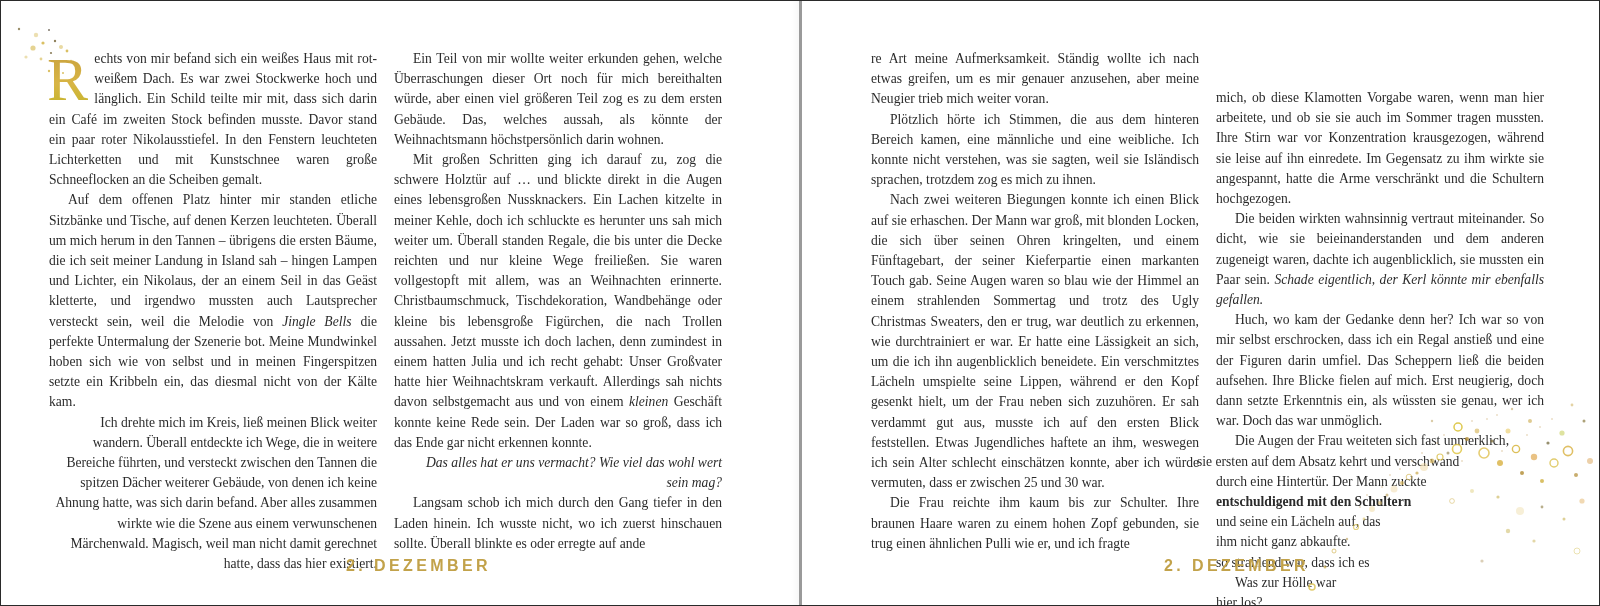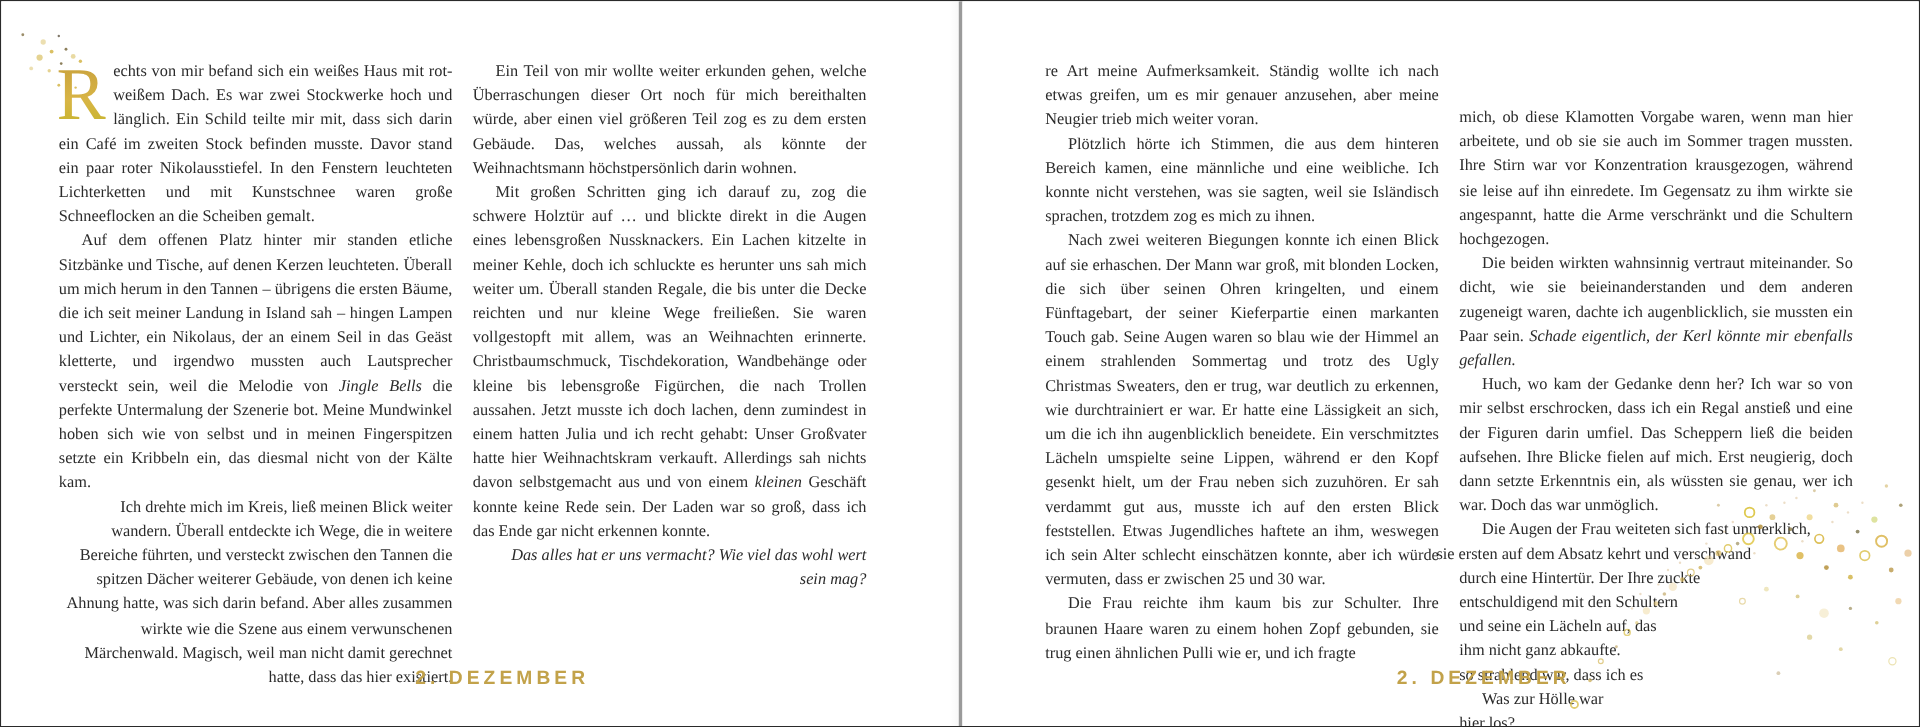--- a/index.html
+++ b/index.html
@@ -82,20 +82,21 @@
     <div class="col c1">
       <p class="noindent"><span class="dropcap">R</span><span>echts von mir befand sich ein weißes Haus mit rot-weißem Dach. Es war zwei Stockwerke hoch und länglich. Ein Schild teilte mir mit, dass sich darin ein Café im zweiten Stock befinden musste. Da­vor stand ein paar roter Nikolausstiefel. In den Fens­tern leuchteten Lichterketten und mit Kunstschnee waren große Schneeflocken an die Scheiben gemalt.</span></p>
       <p><span>Auf dem offenen Platz hinter mir standen etliche Sitzbänke und Tische, auf denen Kerzen leuchteten. Überall um mich herum in den Tannen – übrigens die ersten Bäume, die ich seit meiner Landung in Island sah – hingen Lampen und Lichter, ein Nikolaus, der an ei­nem Seil in das Geäst kletterte, und irgendwo mussten auch Lautsprecher versteckt sein, weil die Melodie von</span> <span class="it">Jingle Bells</span><span> die perfekte Untermalung der Szenerie bot. Meine Mundwinkel hoben sich wie von selbst und in meinen Fingerspitzen setzte ein Kribbeln ein, das dies­mal nicht von der Kälte kam.</span></p>
       <p class="last-left">Ich drehte mich im Kreis, ließ meinen Blick weiter wandern. Überall entdeckte ich Wege, die in weitere Bereiche führten, und versteckt zwischen den Tannen die spitzen Dächer weiterer Gebäude, von denen ich keine Ahnung hatte, was sich darin befand. Aber alles zusammen wirkte wie die Szene aus einem verwunsche­nen Märchenwald. Magisch, weil man nicht damit ge­rechnet hatte, dass das hier existiert.</p>
     </div>
 
     <div class="col c2">
       <p>Ein Teil von mir wollte weiter erkunden gehen, wel­che Überraschungen dieser Ort noch für mich bereit­halten würde, aber einen viel größeren Teil zog es zu dem ersten Gebäude. Das, welches aussah, als könnte der Weihnachtsmann höchstpersönlich darin wohnen.</p>
       <p><span>Mit großen Schritten ging ich darauf zu, zog die schwere Holztür auf … und blickte direkt in die Augen eines lebensgroßen Nussknackers. Ein Lachen kitzelte in meiner Kehle, doch ich schluckte es herunter uns sah mich weiter um. Überall standen Regale, die bis unter die Decke reichten und nur kleine Wege freiließen. Sie waren vollgestopft mit allem, was an Weihnachten erin­nerte. Christbaumschmuck, Tischdekoration, Wandbe­hänge oder kleine bis lebensgroße Figürchen, die nach Trollen aussahen. Jetzt musste ich doch lachen, denn zumindest in einem hatten Julia und ich recht gehabt: Unser Großvater hatte hier Weihnachtskram verkauft. Allerdings sah nichts davon selbstgemacht aus und von einem</span> <span class="it">kleinen</span><span> Geschäft konnte keine Rede sein. Der Laden war so groß, dass ich das Ende gar nicht erken­nen konnte.</span></p>
       <p class="it last-left">Das alles hat er uns vermacht? Wie viel das wohl wert sein mag?</p>
+      <p>Langsam schob ich mich durch den Gang tiefer in den Laden hinein. Ich wusste nicht, wo ich zuerst hin­schauen sollte. Überall blinkte es oder erregte auf ande­</p>
     </div>
 
     <div class="footer left">2. DEZEMBER</div>
   </div>
 
   <div class="gutter-shadow"></div>
   <div class="gutter"></div>
 
   <div class="page right">
 
@@ -106,22 +107,22 @@
       <p>Die Frau reichte ihm kaum bis zur Schulter. Ihre braunen Haare waren zu einem hohen Zopf gebunden, sie trug einen ähnlichen Pulli wie er, und ich fragte</p>
     </div>
 
     <div class="col c4">
       <p class="noindent">mich, ob diese Klamotten Vorgabe waren, wenn man hier arbeitete, und ob sie sie auch im Sommer tragen mussten. Ihre Stirn war vor Konzentration krausge­zogen, während sie leise auf ihn einredete. Im Gegen­satz zu ihm wirkte sie angespannt, hatte die Arme ver­schränkt und die Schultern hochgezogen.</p>
       <p><span>Die beiden wirkten wahnsinnig vertraut miteinan­der. So dicht, wie sie beieinanderstanden und dem an­deren zugeneigt waren, dachte ich augenblicklich, sie mussten ein Paar sein.</span> <span class="it">Schade eigentlich, der Kerl könnte mir ebenfalls gefallen.</span></p>
       <p>Huch, wo kam der Gedanke denn her? Ich war so von mir selbst erschrocken, dass ich ein Regal anstieß und eine der Figuren darin umfiel. Das Scheppern ließ die beiden aufsehen. Ihre Blicke fielen auf mich. Erst neugierig, doch dann setzte Erkenntnis ein, als wüssten sie genau, wer ich war. Doch das war unmöglich.</p>
       <p class="last-left" style="text-align:left;">
         <span style="display:block;">Die Augen der Frau weiteten sich fast unmerklich,</span>
         <span style="display:block;text-indent:0;margin-left:-19px;">sie ersten auf dem Absatz kehrt und verschwand</span>
-        <span style="display:block;margin-left:-19px;">durch eine Hintertür. Der Ihre zuckte</span>
-        <span style="display:block;margin-left:-19px;">entschuldigend mit den Schultern</span>
+        <span style="display:block;margin-left:-19px;">durch eine Hintertür. Der Mann zuckte</span>
+        <span style="display:block;margin-left:-19px;font-weight:bold;">entschuldigend mit den Schultern</span>
         <span style="display:block;margin-left:-19px;">und seine ein Lächeln auf, das</span>
         <span style="display:block;margin-left:-19px;">ihm nicht ganz abkaufte.</span>
         <span style="display:block;margin-left:-19px;">so strahlend war, dass ich es</span>
       </p>
       <p class="last-left" style="text-align:left;">
         <span style="display:block;">Was zur Hölle war</span>
         <span style="display:block;margin-left:-19px;">hier los?</span>
       </p>
     </div>
 

